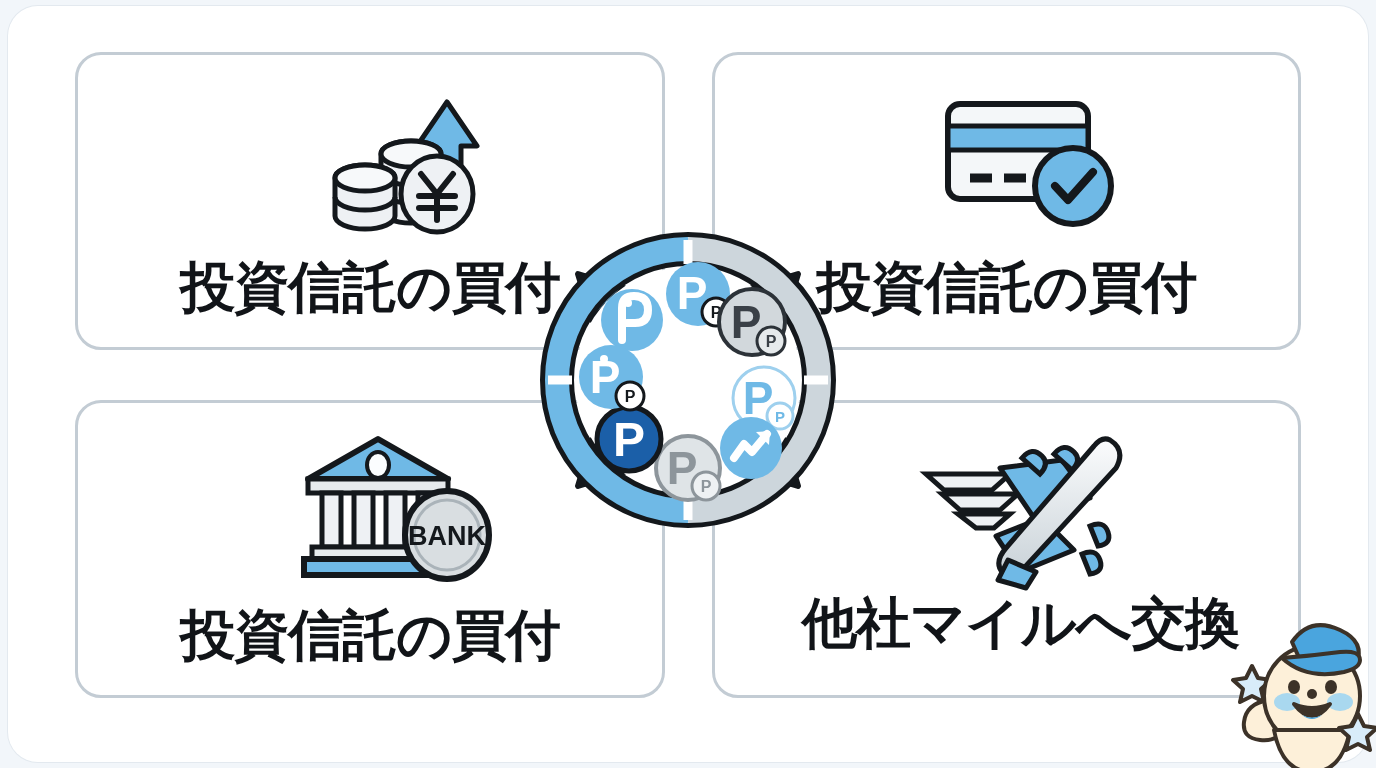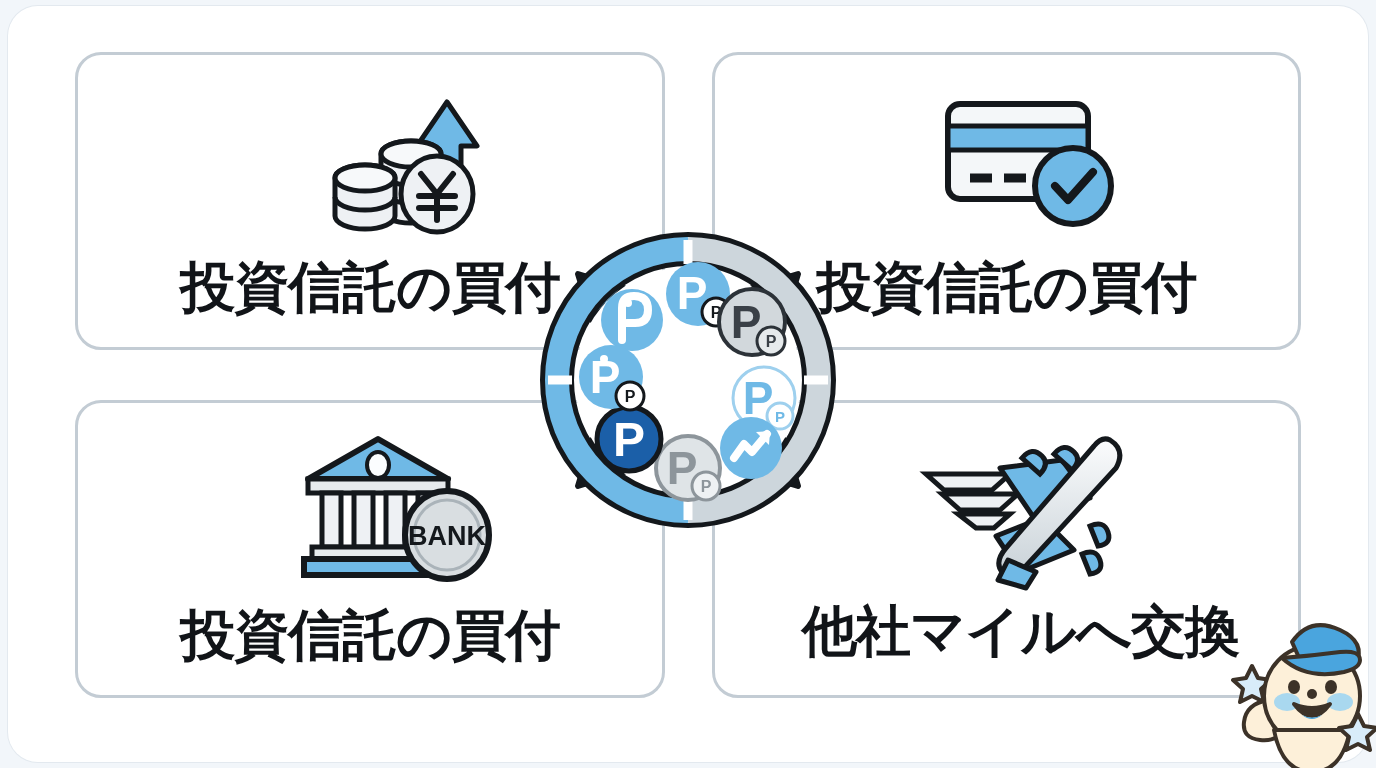--- a/index.html
+++ b/index.html
@@ -40,21 +40,21 @@
     text-align:center;
     font-weight:bold;
     font-size:55px;
     letter-spacing:-1px;
     color:#111418;
     white-space:nowrap;
   }
   .card.tl .card-label{top:196px;}
   .card.tr .card-label{top:196px;}
   .card.bl .card-label{top:196px;}
-  .card.br .card-label{top:192px;padding-left:28px;}
+  .card.br .card-label{top:184px;padding-left:28px;}
 
   .card-icon{
     position:absolute;left:0;right:0;top:26px;
     height:160px;
     display:flex;align-items:center;justify-content:center;
   }
   .card.tl .card-icon{padding-left:70px;}
   .card.tr .card-icon{padding-left:46px;}
   .card.bl .card-icon{padding-left:60px;text-align:right;}
   .card.br .card-icon{padding-left:30px;}

